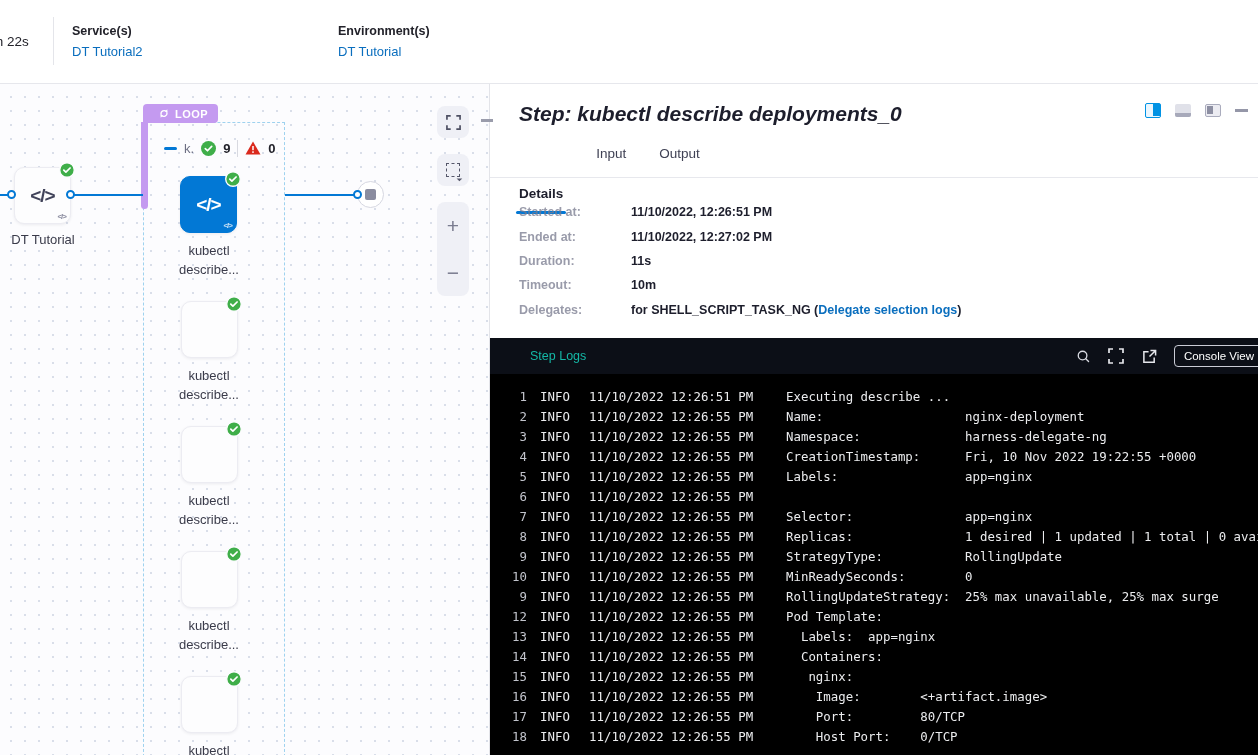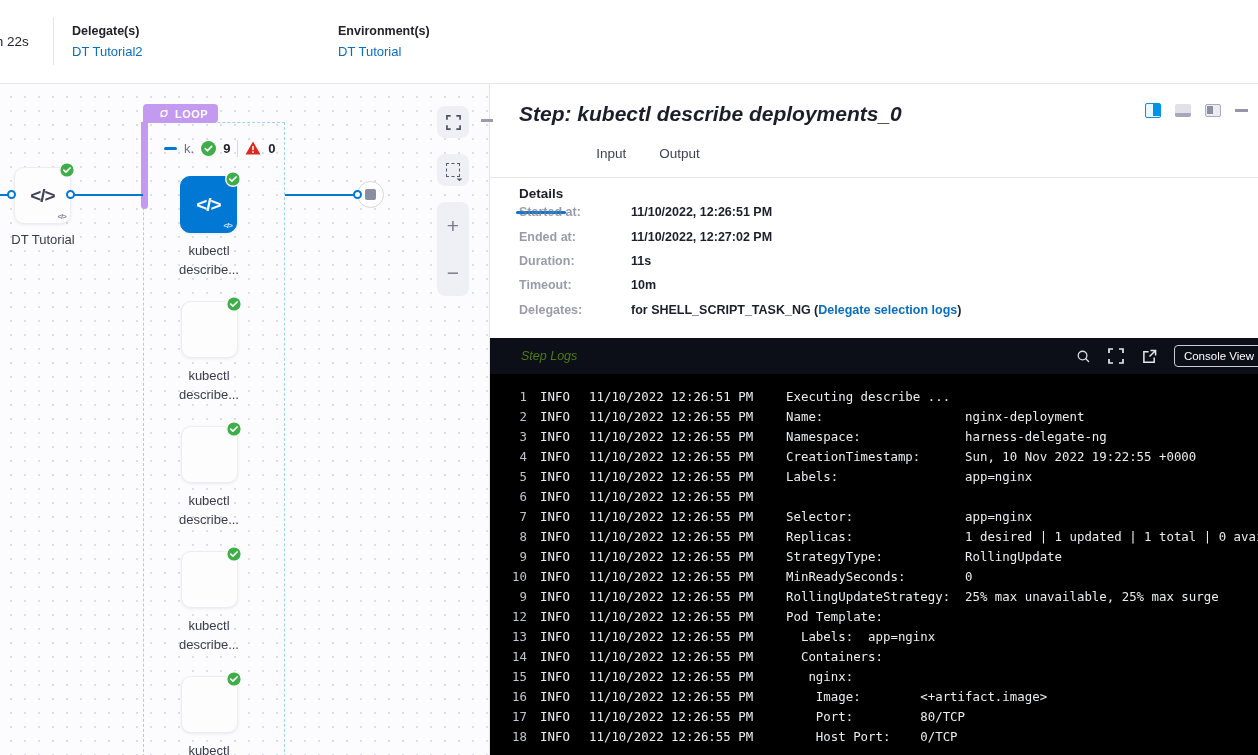--- a/index.html
+++ b/index.html
@@ -111,21 +111,21 @@
   .fields { position:absolute; left:29px; top:116px; }
   .frow { display:flex; height:24.4px; align-items:center; }
   .flabel { width:112px; font-size:12.5px; color:#787a8e; font-weight:bold; opacity:.75; }
   .fvalue { font-size:12.5px; font-weight:bold; color:#1d1e2c; }
   .fvalue a { color:#0a6ebe; font-weight:bold; text-decoration:none; cursor:pointer; }
 
   
   .logs { position:absolute; left:0; top:254px; width:768px; height:417px; background:#000; }
   .logs-header { position:absolute; left:0; top:0; width:768px; height:36px; background:#0c0f17;
                  display:flex; align-items:center; }
-  .logs-title { margin-left:31px; font-size:12.5px; color:#4d7c0f;font-style:italic; }
+  .logs-title { margin-left:40px; font-size:12.5px; color:#14b8a6; }
   .logs-actions { position:absolute; right:-6px; display:flex; align-items:center; gap:16px; }
   .log-ico { width:17px; height:17px; display:flex; align-items:center; justify-content:center; cursor:pointer; }
   .console-btn { height:22px; border:1px solid #caccd6; border-radius:4px; background:transparent;
                  color:#fff; font-size:11.5px; padding:0 9px; white-space:nowrap;
                  font-family:"Liberation Sans", sans-serif; cursor:pointer; }
 
   .log-body { position:absolute; left:0; top:36px; width:768px; height:381px; overflow:hidden; padding-top:12px; }
   .log-line { display:flex; height:20px; align-items:center;
               font-family:"DejaVu Sans Mono","Liberation Mono",monospace; font-size:12.4px; }
   .log-line .ln { width:24px; padding-left:0; text-align:right; color:#c2c4cc; flex:none; }
@@ -135,21 +135,21 @@
   .log-line .msg u { text-decoration:underline; }
   .log-body { padding-left:13px; }
 </style>
 </head>
 <body>
 
 <div class="topbar">
   <span class="duration">m 22s</span>
   <div class="vdiv"></div>
   <div class="kv svc">
-    <span class="kv-label">Delegate(s)</span>
+    <span class="kv-label">Service(s)</span>
     <span class="kv-link">DT Tutorial2</span>
   </div>
   <div class="kv env">
     <span class="kv-label">Environment(s)</span>
     <span class="kv-link">DT Tutorial</span>
   </div>
 </div>
 
 <div class="canvas">
 
@@ -368,21 +368,21 @@
         <div class="log-line">
           <span class="ln">3</span>
           <span class="lvl">INFO</span>
           <span class="ts">11/10/2022 12:26:55 PM</span>
           <span class="msg">Namespace:              harness-delegate-ng</span>
         </div>
         <div class="log-line">
           <span class="ln">4</span>
           <span class="lvl">INFO</span>
           <span class="ts">11/10/2022 12:26:55 PM</span>
-          <span class="msg">CreationTimestamp:      Sun, 10 Nov 2022 19:22:55 +0000</span>
+          <span class="msg">CreationTimestamp:      Fri, 10 Nov 2022 19:22:55 +0000</span>
         </div>
         <div class="log-line">
           <span class="ln">5</span>
           <span class="lvl">INFO</span>
           <span class="ts">11/10/2022 12:26:55 PM</span>
           <span class="msg">Labels:                 app=nginx</span>
         </div>
         <div class="log-line">
           <span class="ln">6</span>
           <span class="lvl">INFO</span>

